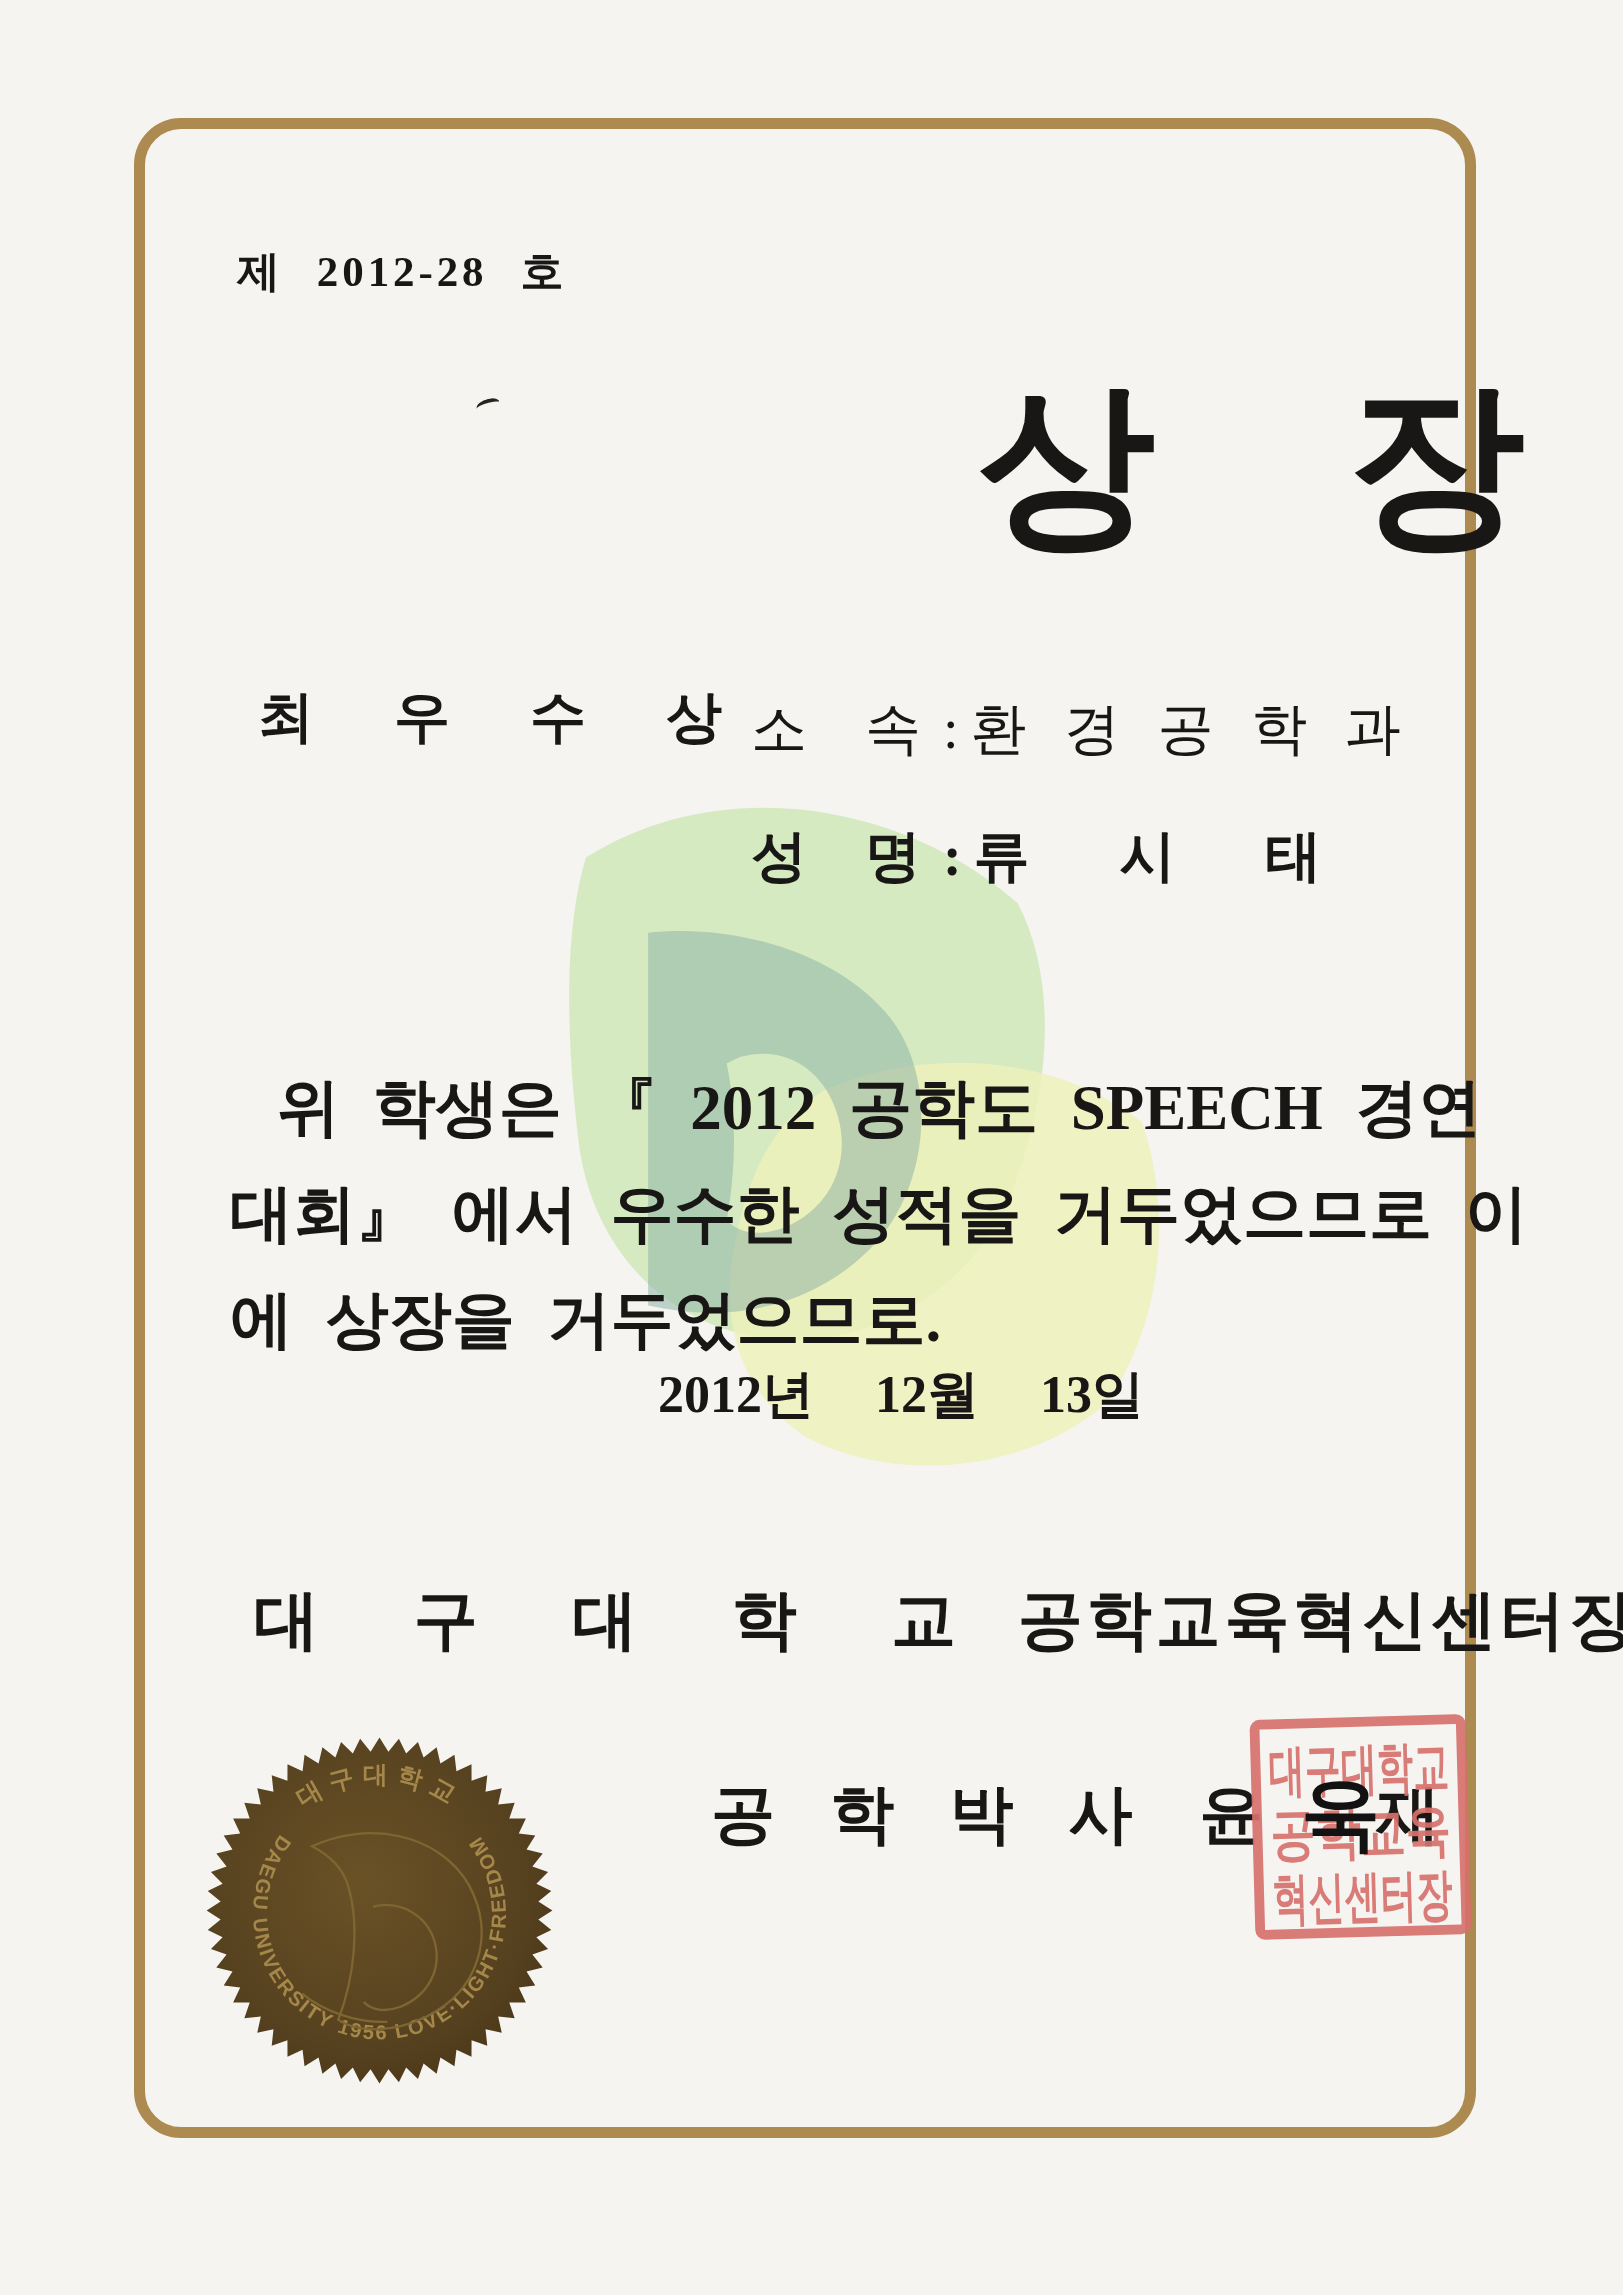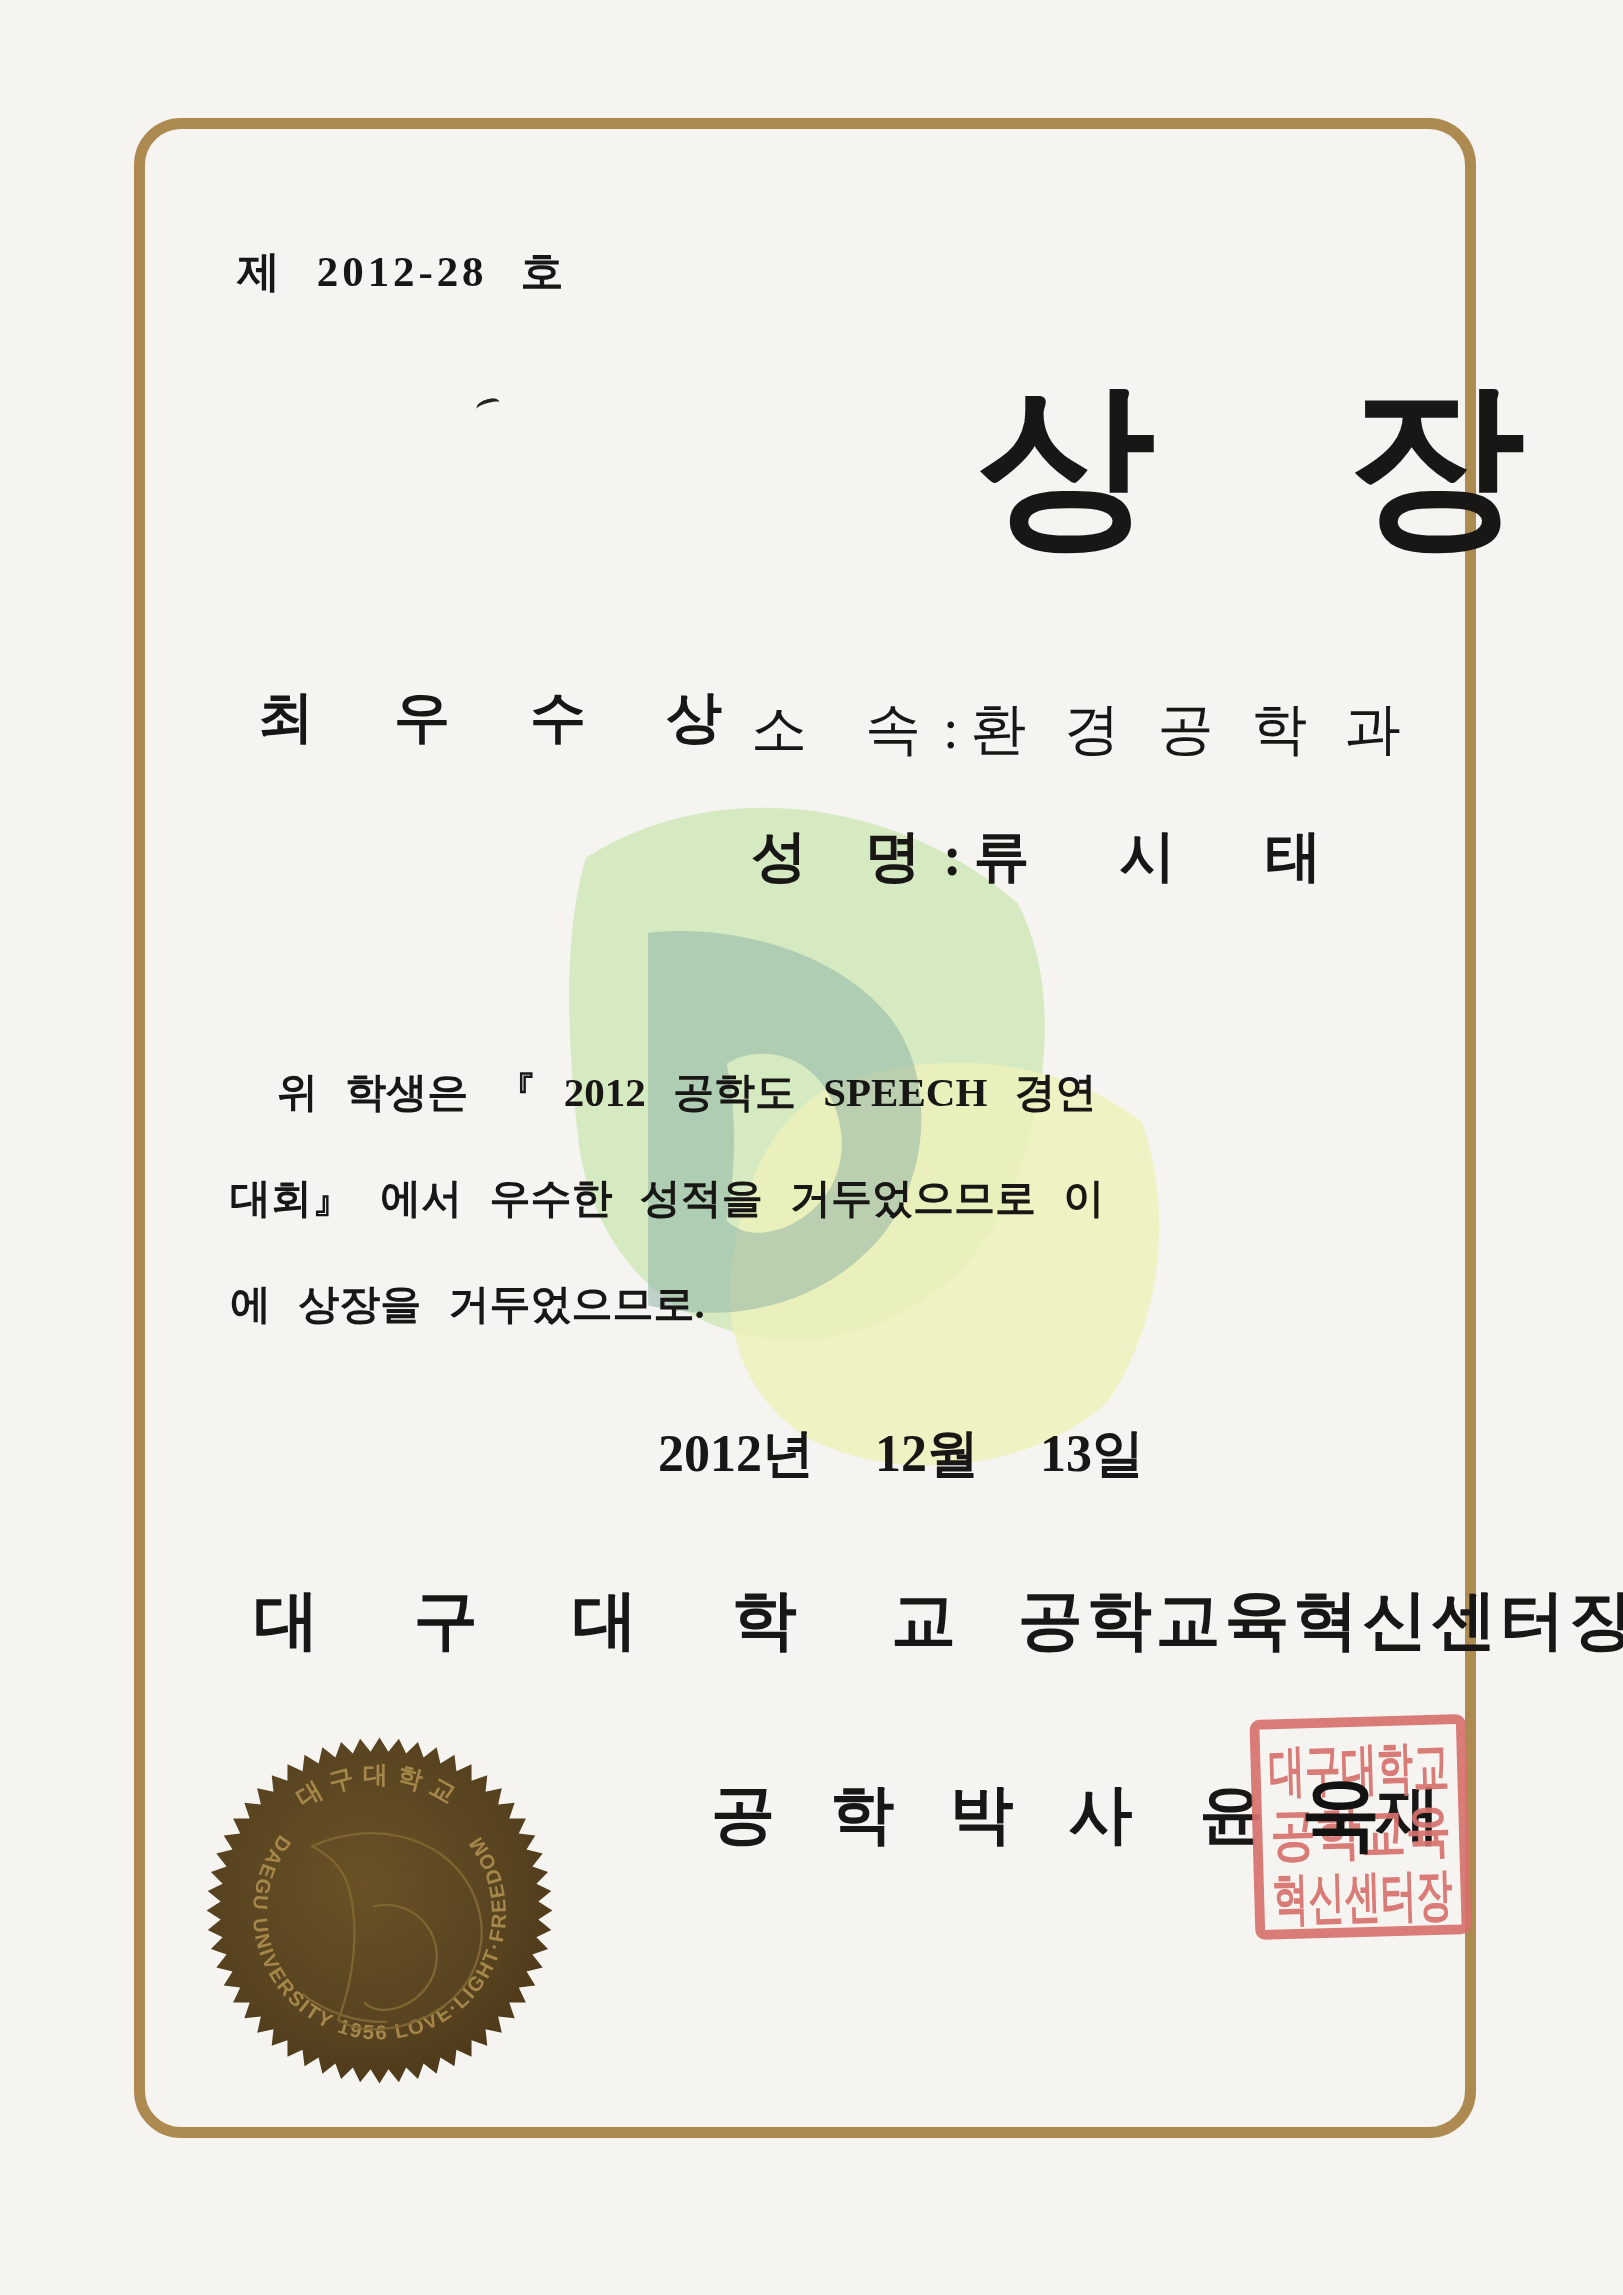--- a/index.html
+++ b/index.html
@@ -36,27 +36,27 @@
   .name-line{
     position:absolute;left:751px;top:819px;
     font-size:56px;font-weight:bold;white-space:nowrap;
   }
   .lbl{letter-spacing:22px;}
   .colon{margin:0 11.8px 0 0;}
   .aff-val{letter-spacing:11.8px;}
   .name-val{letter-spacing:38px;}
   .body-line{
     position:absolute;left:230px;width:1178px;
-    font-size:41px;font-weight:bold;white-space:nowrap;word-spacing:17px;
+    font-size:63px;font-weight:bold;white-space:nowrap;word-spacing:17px;
   }
   .body-line.l1{top:1065px;padding-left:47px;}
   .body-line.l2{top:1171px;}
   .body-line.l3{top:1277px;}
   .date-line{
-    position:absolute;left:658px;top:1419px;
+    position:absolute;left:658px;top:1360px;
     font-size:52px;font-weight:bold;word-spacing:48px;white-space:nowrap;
   }
   .issuer-line{
     position:absolute;left:254px;top:1576px;
     font-size:65px;font-weight:bold;white-space:nowrap;
   }
   .issuer-univ{letter-spacing:39px;}
   .issuer-center{letter-spacing:3.9px;margin-left:6.5px;}
   .signer-line{
     position:absolute;left:679px;top:1771px;

